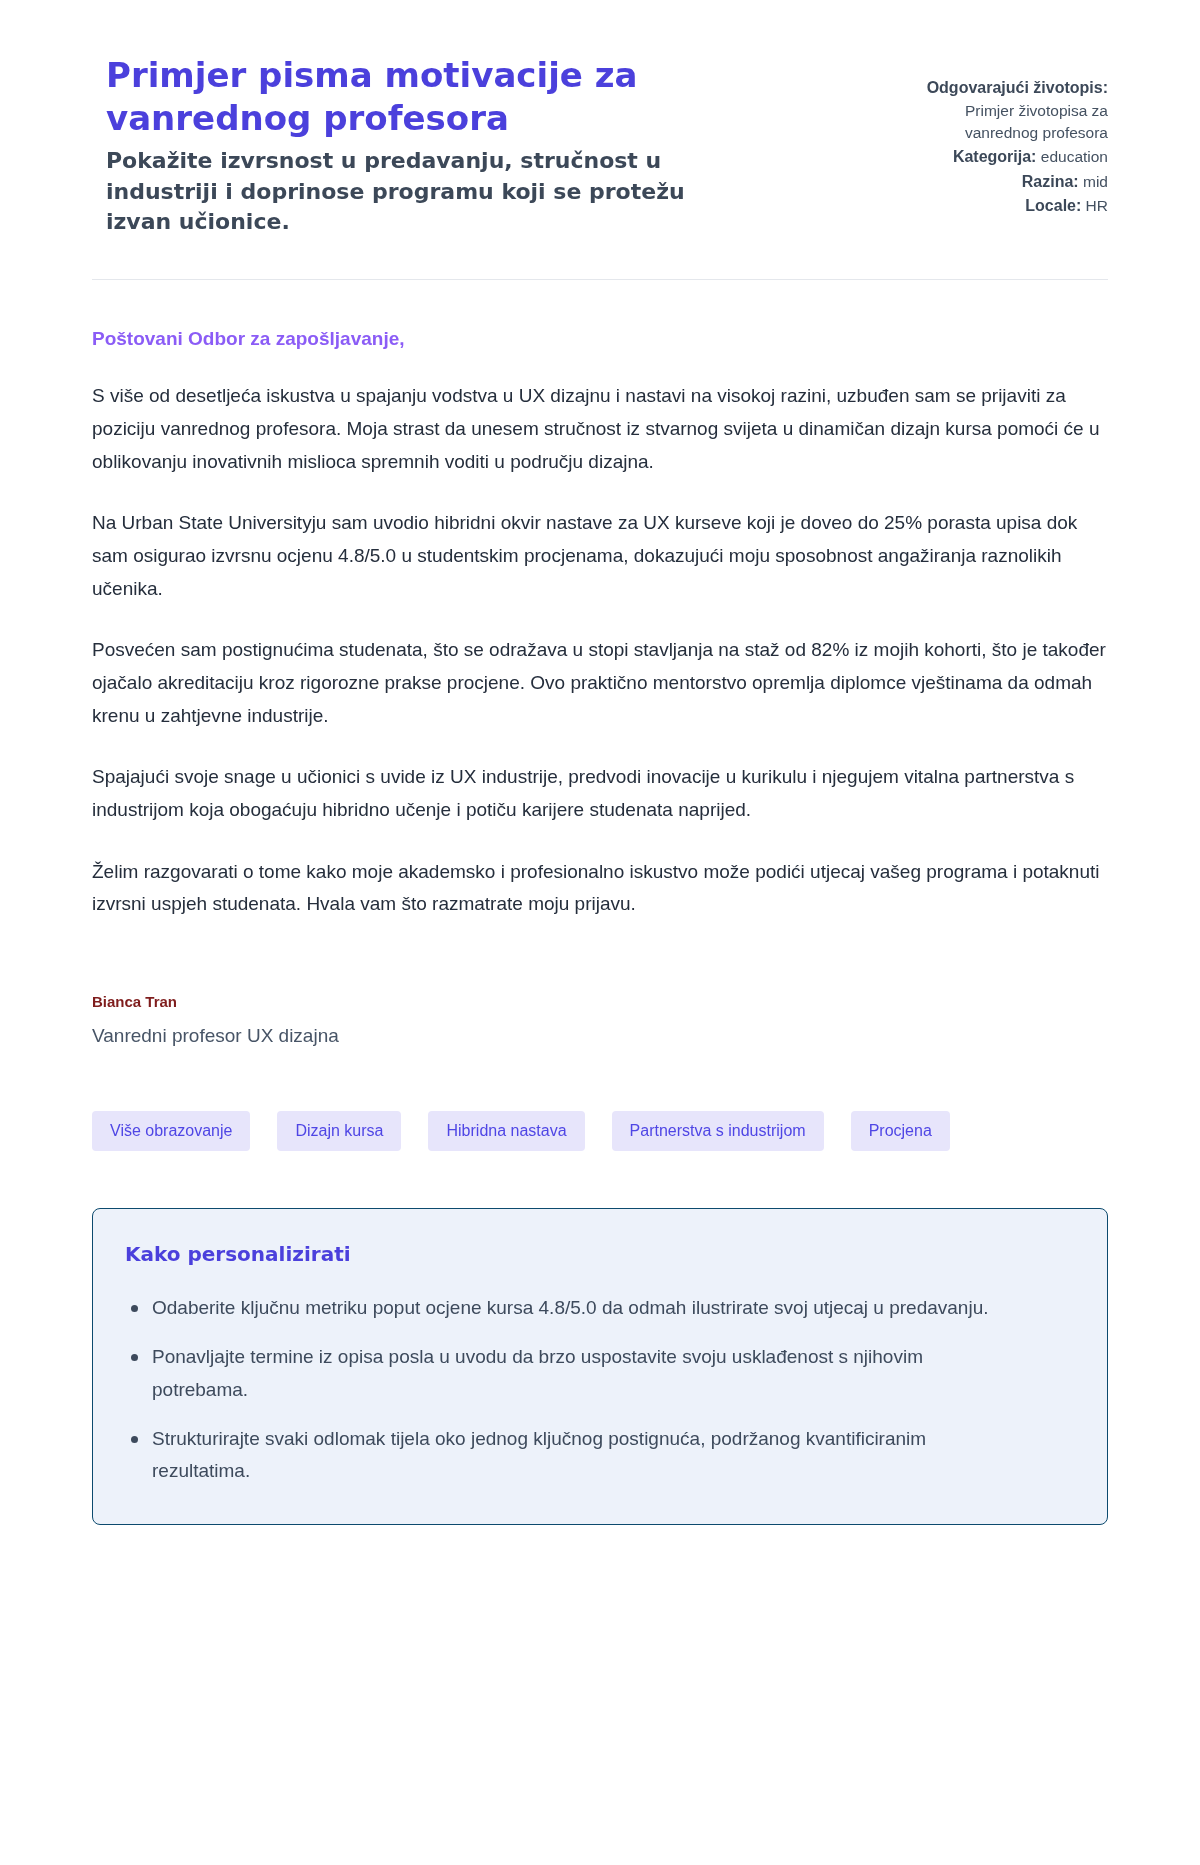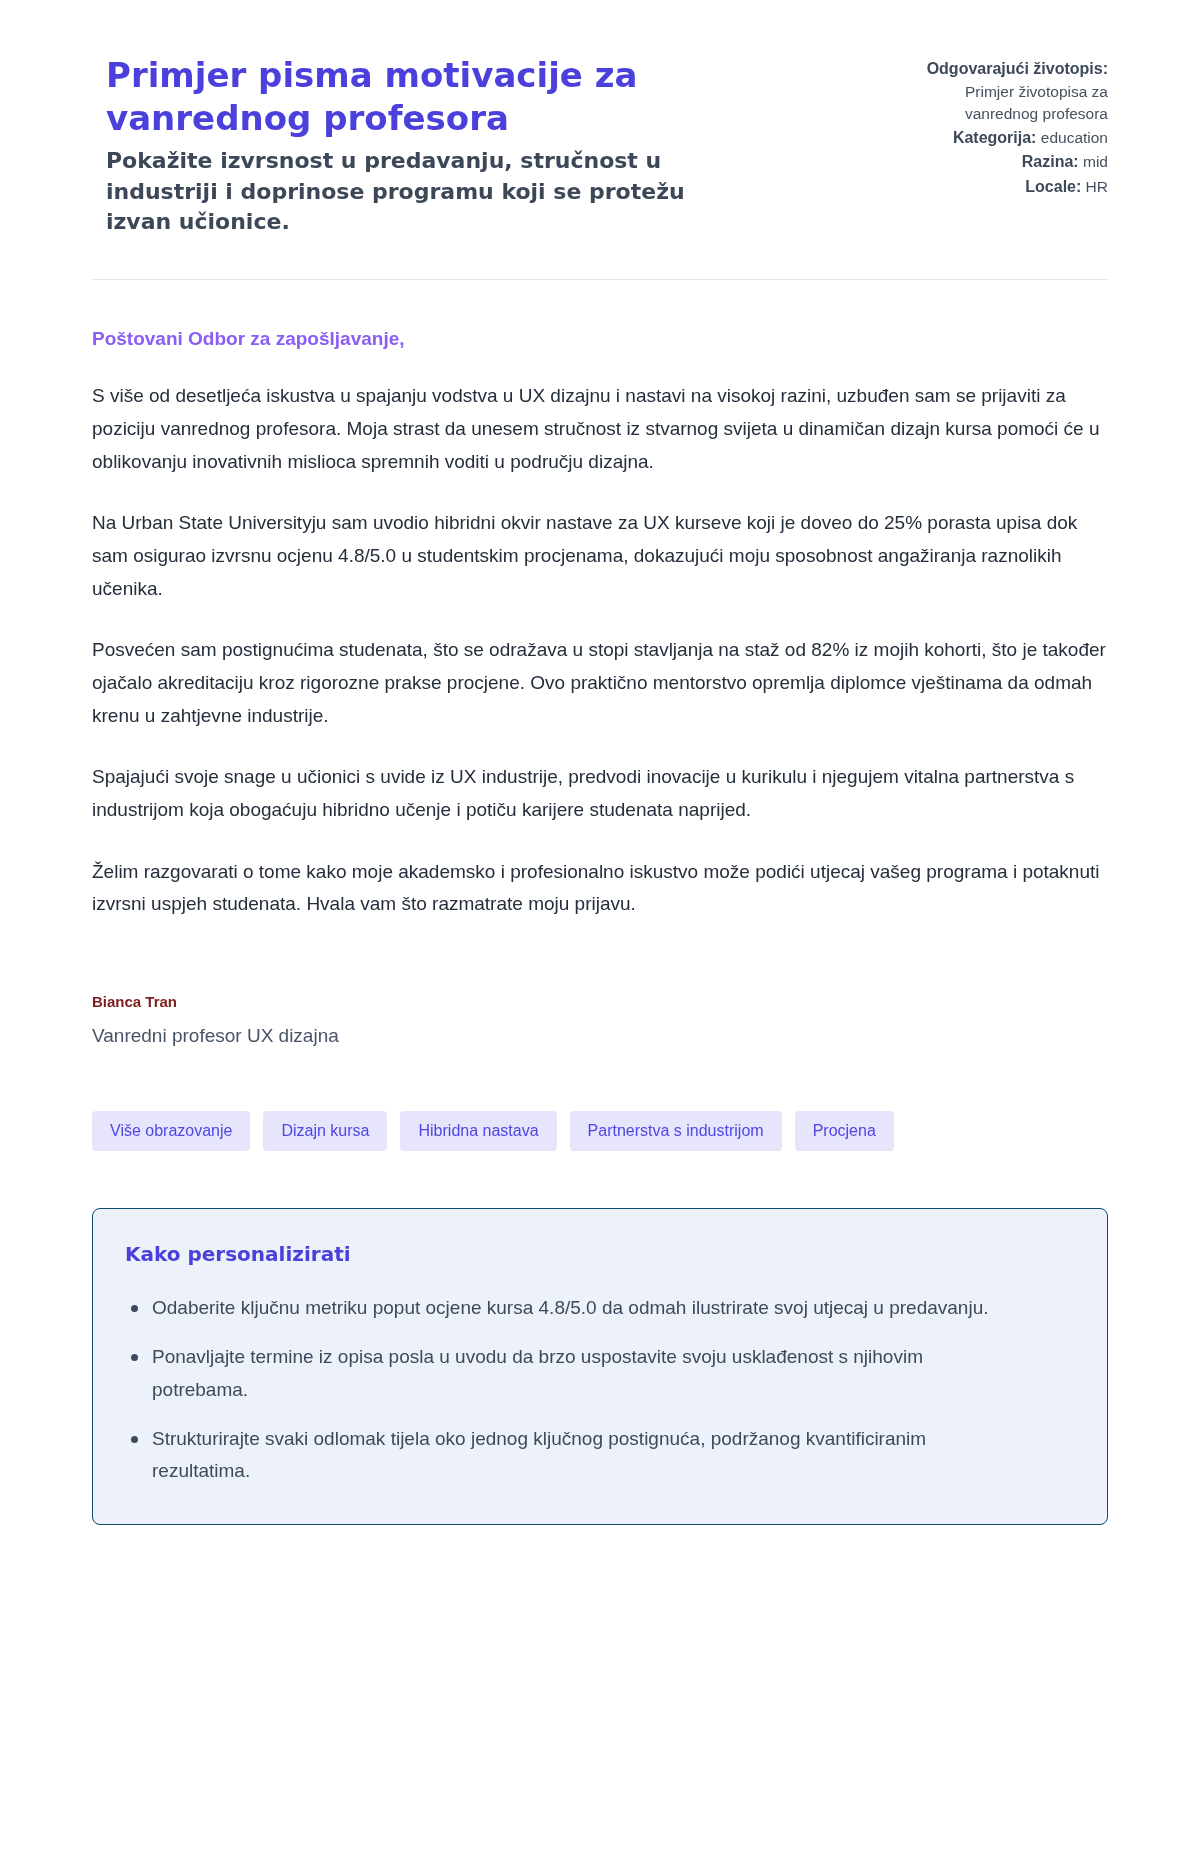--- a/index.html
+++ b/index.html
@@ -10,21 +10,21 @@
     font-family: "Liberation Sans", "DejaVu Sans", sans-serif;
     color: #252e3c;
   }
   .page {
     width: 1016px;
     margin: 0 auto;
     padding-top: 54px;
   }
 
   
-  .header { display: flex; justify-content: space-between; align-items: flex-start; }
+  .header { display: flex; justify-content: space-between; align-items: center; }
   .header-left { max-width: 640px; }
   .page-title {
     font-family: "DejaVu Sans", "Liberation Sans", sans-serif;
     font-size: 34px;
     line-height: 1.27;
     font-weight: 700;
     color: #4b40dc;
     max-width: 600px;
     margin-left: 14px;
   }
@@ -74,21 +74,21 @@
     line-height: 1.72;
     color: #252e3c;
     margin-bottom: 29px;
     max-width: 1016px;
   }
   .signature { margin-top: 72px; }
   .signature-name { font-size: 15px; font-weight: 700; color: #7f1d1d; }
   .signature-role { font-size: 19px; color: #475466; margin-top: 15px; }
 
   
-  .tags { display: flex; gap: 13px; margin-top: 64px; }
+  .tags { display: flex; gap: 27px; margin-top: 64px; }
   .tag {
     background: #e7e5fb;
     color: #4f46e5;
     font-size: 16px;
     line-height: 1;
     padding: 12px 18px;
     border-radius: 4px;
     white-space: nowrap;
     cursor: default;
   }

